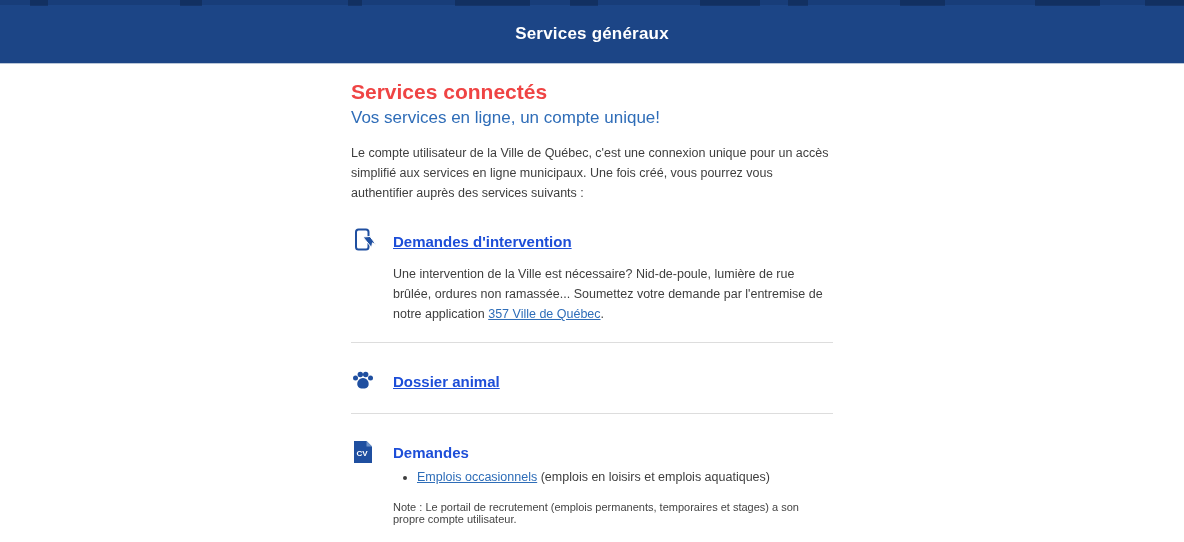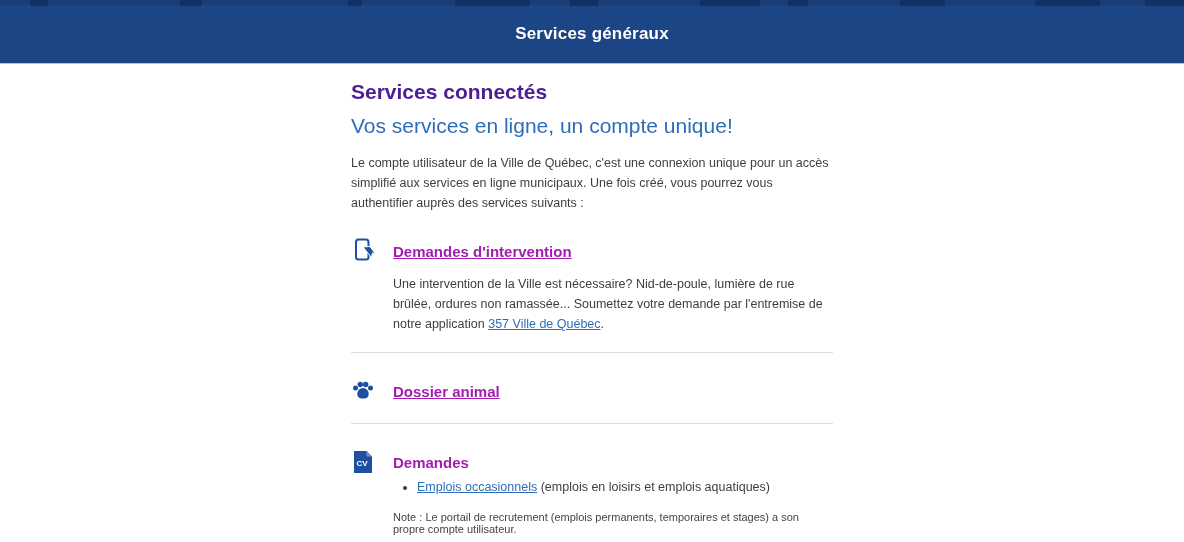--- a/index.html
+++ b/index.html
@@ -44,25 +44,25 @@
 
   
   .content {
     width: 482px;
     margin: 0 auto;
     padding-top: 16px;
   }
   .page-title {
     font-size: 21px;
     font-weight: bold;
-    color: #4c1d95;
+    color: #ef4444;
   }
   .page-subtitle {
-    margin-top: 10px;
-    font-size: 21px;
+    margin-top: 4px;
+    font-size: 17px;
     color: #2f6db8;
   }
   .intro {
     margin-top: 15px;
     font-size: 12.5px;
     line-height: 1.6;
     color: #3e3e3e;
     width: 478px;
   }
 
@@ -76,21 +76,21 @@
   .section-icon {
     width: 28px;
     height: 28px;
     flex: 0 0 28px;
     display: flex;
     align-items: center;
   }
   .section-title {
     font-size: 15px;
     font-weight: bold;
-    color: #a21caf;
+    color: #1d4ed8;
     text-decoration: underline;
     cursor: pointer;
   }
   .section-title.no-link { text-decoration: none; cursor: default; }
   .section-body {
     margin-top: 9px;
     margin-left: 42px;
     font-size: 12.5px;
     line-height: 1.6;
     color: #3e3e3e;

